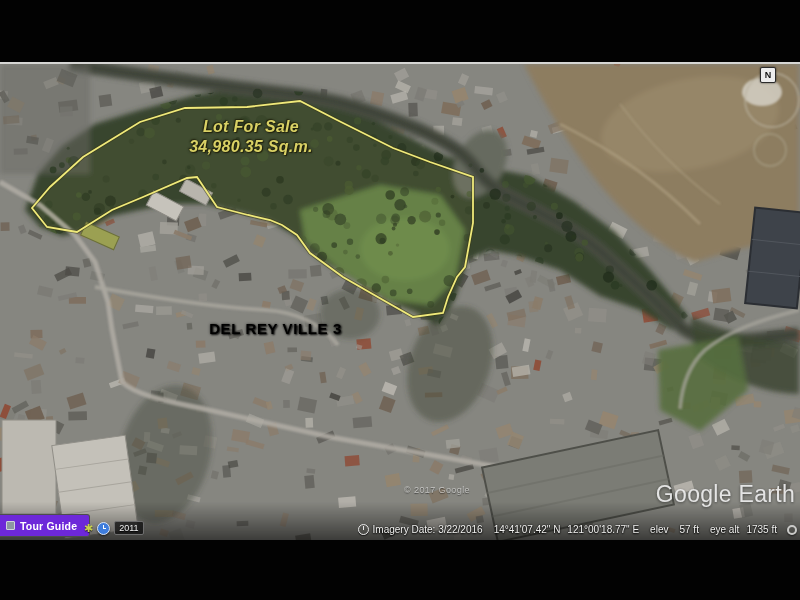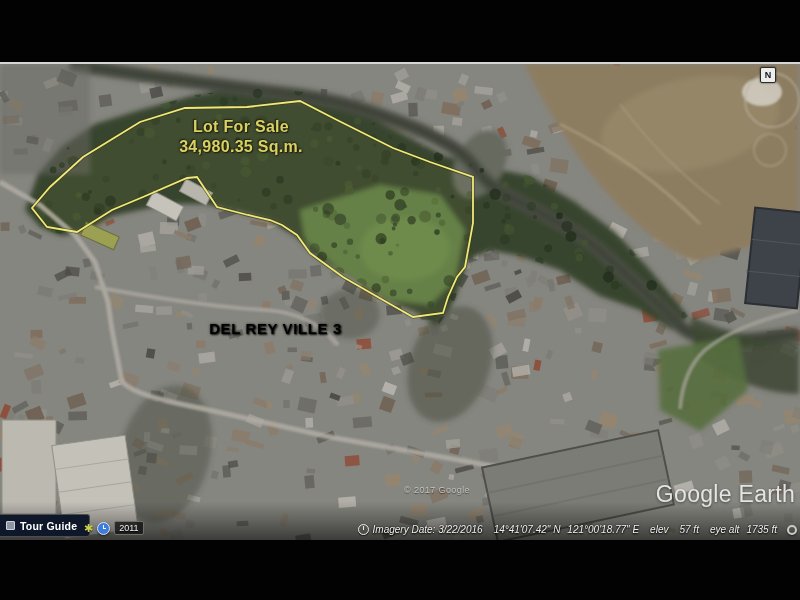--- a/index.html
+++ b/index.html
@@ -6,53 +6,53 @@
   .frame{position:relative;width:800px;height:600px;background:#000;overflow:hidden;
          font-family:"Liberation Sans", sans-serif;}
   .letterbox{position:absolute;left:0;width:800px;background:#020202;}
   .lb-top{top:0;height:62px;}
   .lb-bottom{top:540px;height:60px;}
   .map{position:absolute;top:62px;left:0;width:800px;height:478px;
        border-top:2px solid #d6d6d4;box-sizing:border-box;background:#85847e;}
   .map svg.terrain{position:absolute;top:0;left:0;width:800px;height:476px;display:block;}
 
   
-  .lot-label{position:absolute;left:156px;top:53px;width:170px;text-align:center;
+  .lot-label{position:absolute;left:166px;top:53px;width:170px;text-align:center;
              color:#d9d165;font-weight:bold;font-size:16px;line-height:20px;
              text-shadow:1px 1px 1px rgba(30,30,10,.9),-1px -1px 1px rgba(30,30,10,.7),0 0 3px rgba(20,20,0,.8);
-             letter-spacing:.3px;}
+             letter-spacing:.3px;font-style:italic;}
   .subdivision-label{position:absolute;left:188px;top:256px;width:175px;text-align:center;
              color:#000000;font-weight:bold;font-size:15px;letter-spacing:.6px;
              text-shadow:1px 1px 2px rgba(0,0,0,.85),0 0 3px rgba(0,0,0,.6);}
   .copyright{position:absolute;left:340px;top:421px;width:130px;text-align:right;
              color:rgba(255,255,255,.55);font-size:9px;letter-spacing:.4px;
              text-shadow:0 1px 1px rgba(0,0,0,.5);}
   .brand{position:absolute;right:5px;top:417px;color:#e9e9e9;font-size:23px;
          letter-spacing:.3px;opacity:.95;text-shadow:0 1px 3px rgba(0,0,0,.55);margin-left:20px;}
 
   
   .compass{position:absolute;left:760px;top:3px;width:14px;height:14px;background:#ededed;
            border:1px solid #2b2b2b;border-radius:2px;display:flex;align-items:center;
            justify-content:center;font-size:9px;font-weight:bold;color:#111;
            box-shadow:0 0 2px rgba(0,0,0,.7);}
 
   
   .statusbar{position:absolute;right:3px;bottom:5px;display:flex;align-items:center;
              color:#f0f0ee;font-size:10px;white-space:nowrap;
-             text-shadow:0 1px 2px #000,0 0 2px #000;font-style:italic;}
+             text-shadow:0 1px 2px #000,0 0 2px #000;}
   .statusbar .seg{margin-left:11px;}
   .statusbar .seg.tight{margin-left:7px;}
   .clock-glyph{display:inline-block;width:9px;height:9px;border:1px solid #e8e8e8;border-radius:50%;
                position:relative;margin-right:4px;vertical-align:-1px;box-shadow:0 1px 1px rgba(0,0,0,.6);}
   .clock-glyph::after{content:"";position:absolute;left:4px;top:1px;width:1px;height:4px;background:#e8e8e8;}
   .stream-icon{display:inline-block;width:10px;height:10px;border:2px solid #c9c9c7;border-radius:50%;
                margin-left:10px;box-shadow:0 1px 2px rgba(0,0,0,.6);box-sizing:border-box;}
 
   .tourguide{position:absolute;left:0;bottom:3px;height:21px;display:flex;align-items:center;
-             gap:5px;background:#0f172a;border:1px solid #4d4d4d;border-left:none;
+             gap:5px;background:#6d28d9;border:1px solid #4d4d4d;border-left:none;
              border-radius:0 3px 3px 0;padding:0 12px 0 6px;color:#fff;
              font-size:10.5px;font-weight:bold;letter-spacing:.2px;cursor:pointer;}
   .tg-icon{display:inline-block;width:9px;height:9px;background:#8d96a2;border:1px solid #cfd4da;
            box-sizing:border-box;border-radius:1px;}
 
   .timewidget{position:absolute;left:84px;bottom:5px;display:flex;align-items:center;gap:4px;}
   .spark-icon{color:#c9d14c;font-size:11px;text-shadow:0 1px 1px rgba(0,0,0,.7);line-height:1;}
   .hist-clock{width:11px;height:11px;border-radius:50%;background:#3f7ddc;border:1px solid #dce6f5;
               position:relative;box-shadow:0 1px 2px rgba(0,0,0,.6);}
   .hist-clock::after{content:"";position:absolute;left:5px;top:2px;width:1px;height:4px;background:#fff;}

